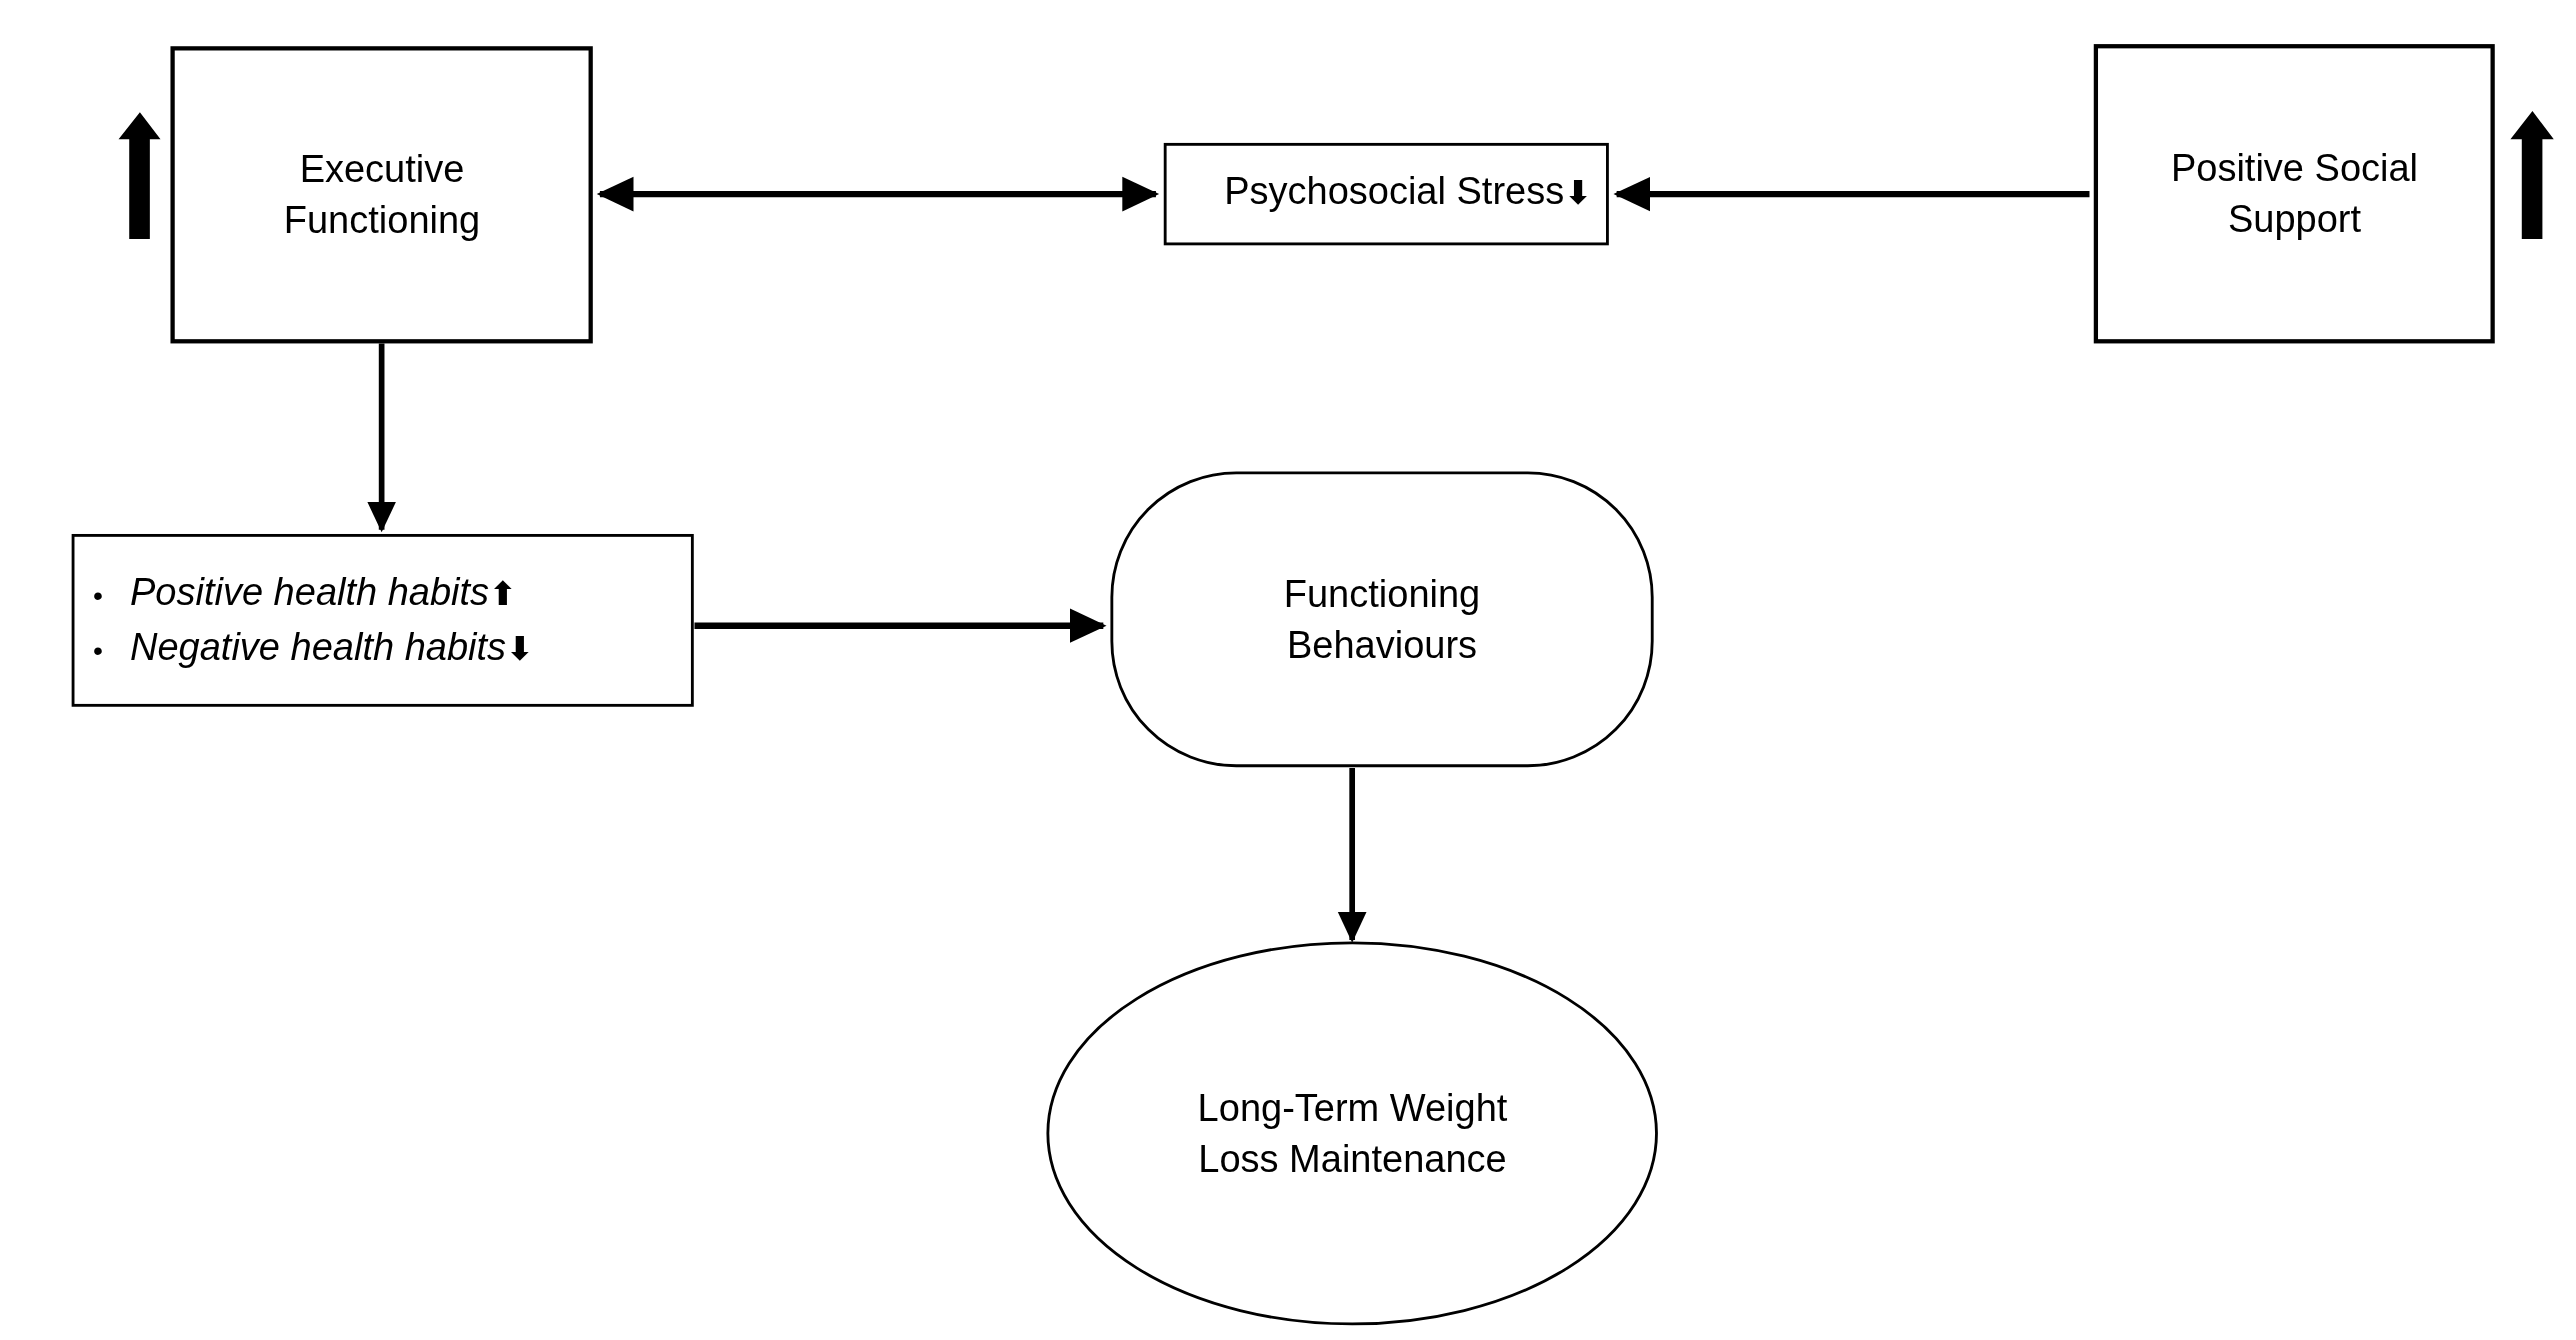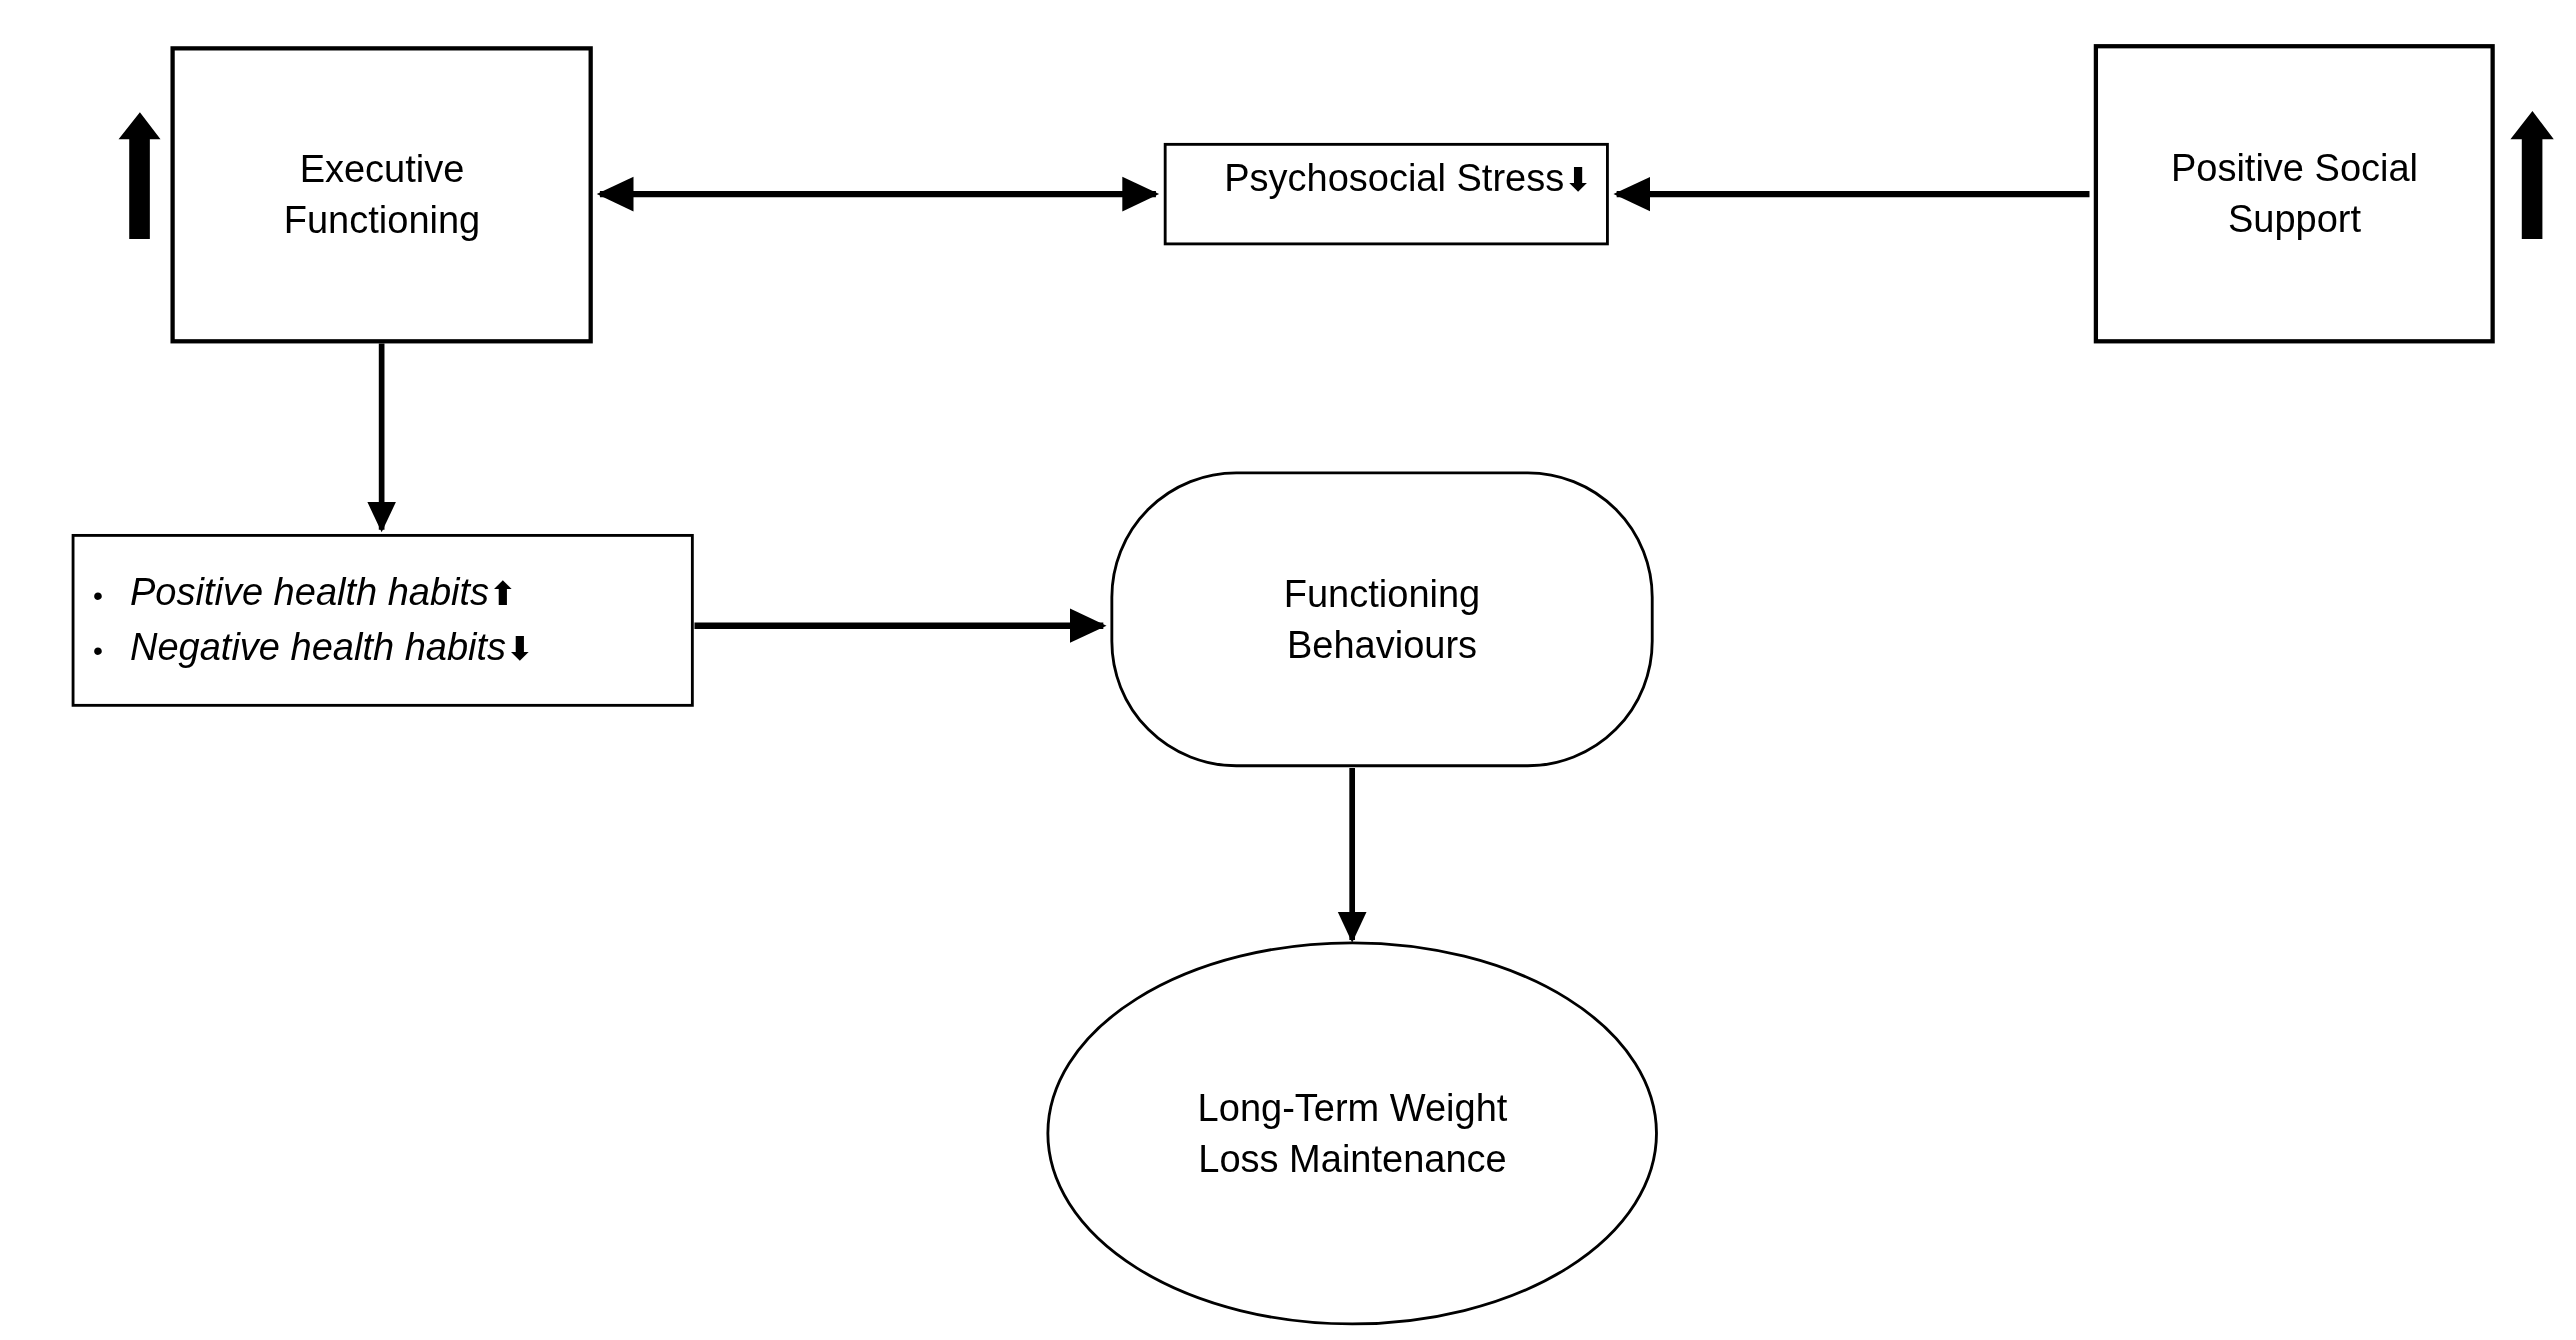--- a/index.html
+++ b/index.html
@@ -147,21 +147,21 @@
 
   </svg>
 
   <div class="node-label" style="left:149px; top:48px; width:418px; height:293px;">
     <div>
       <span class="txt">Executive</span>
       <span class="txt">Functioning</span>
     </div>
   </div>
 
-  <div class="node-label" style="left:1141px; top:128px; width:486px; height:100px; font-size:38px;">
+  <div class="node-label" style="left:1141px; top:141px; width:486px; height:100px; font-size:38px;">
     <div style="white-space:nowrap;">
       <span class="txt" style="display:inline;">Psychosocial Stress</span><span class="trend-inline">⬇</span>
     </div>
   </div>
 
   <div class="node-label" style="left:2072px; top:46px; width:397px; height:295px;">
     <div>
       <span class="txt">Positive Social</span>
       <span class="txt">Support</span>
     </div>

